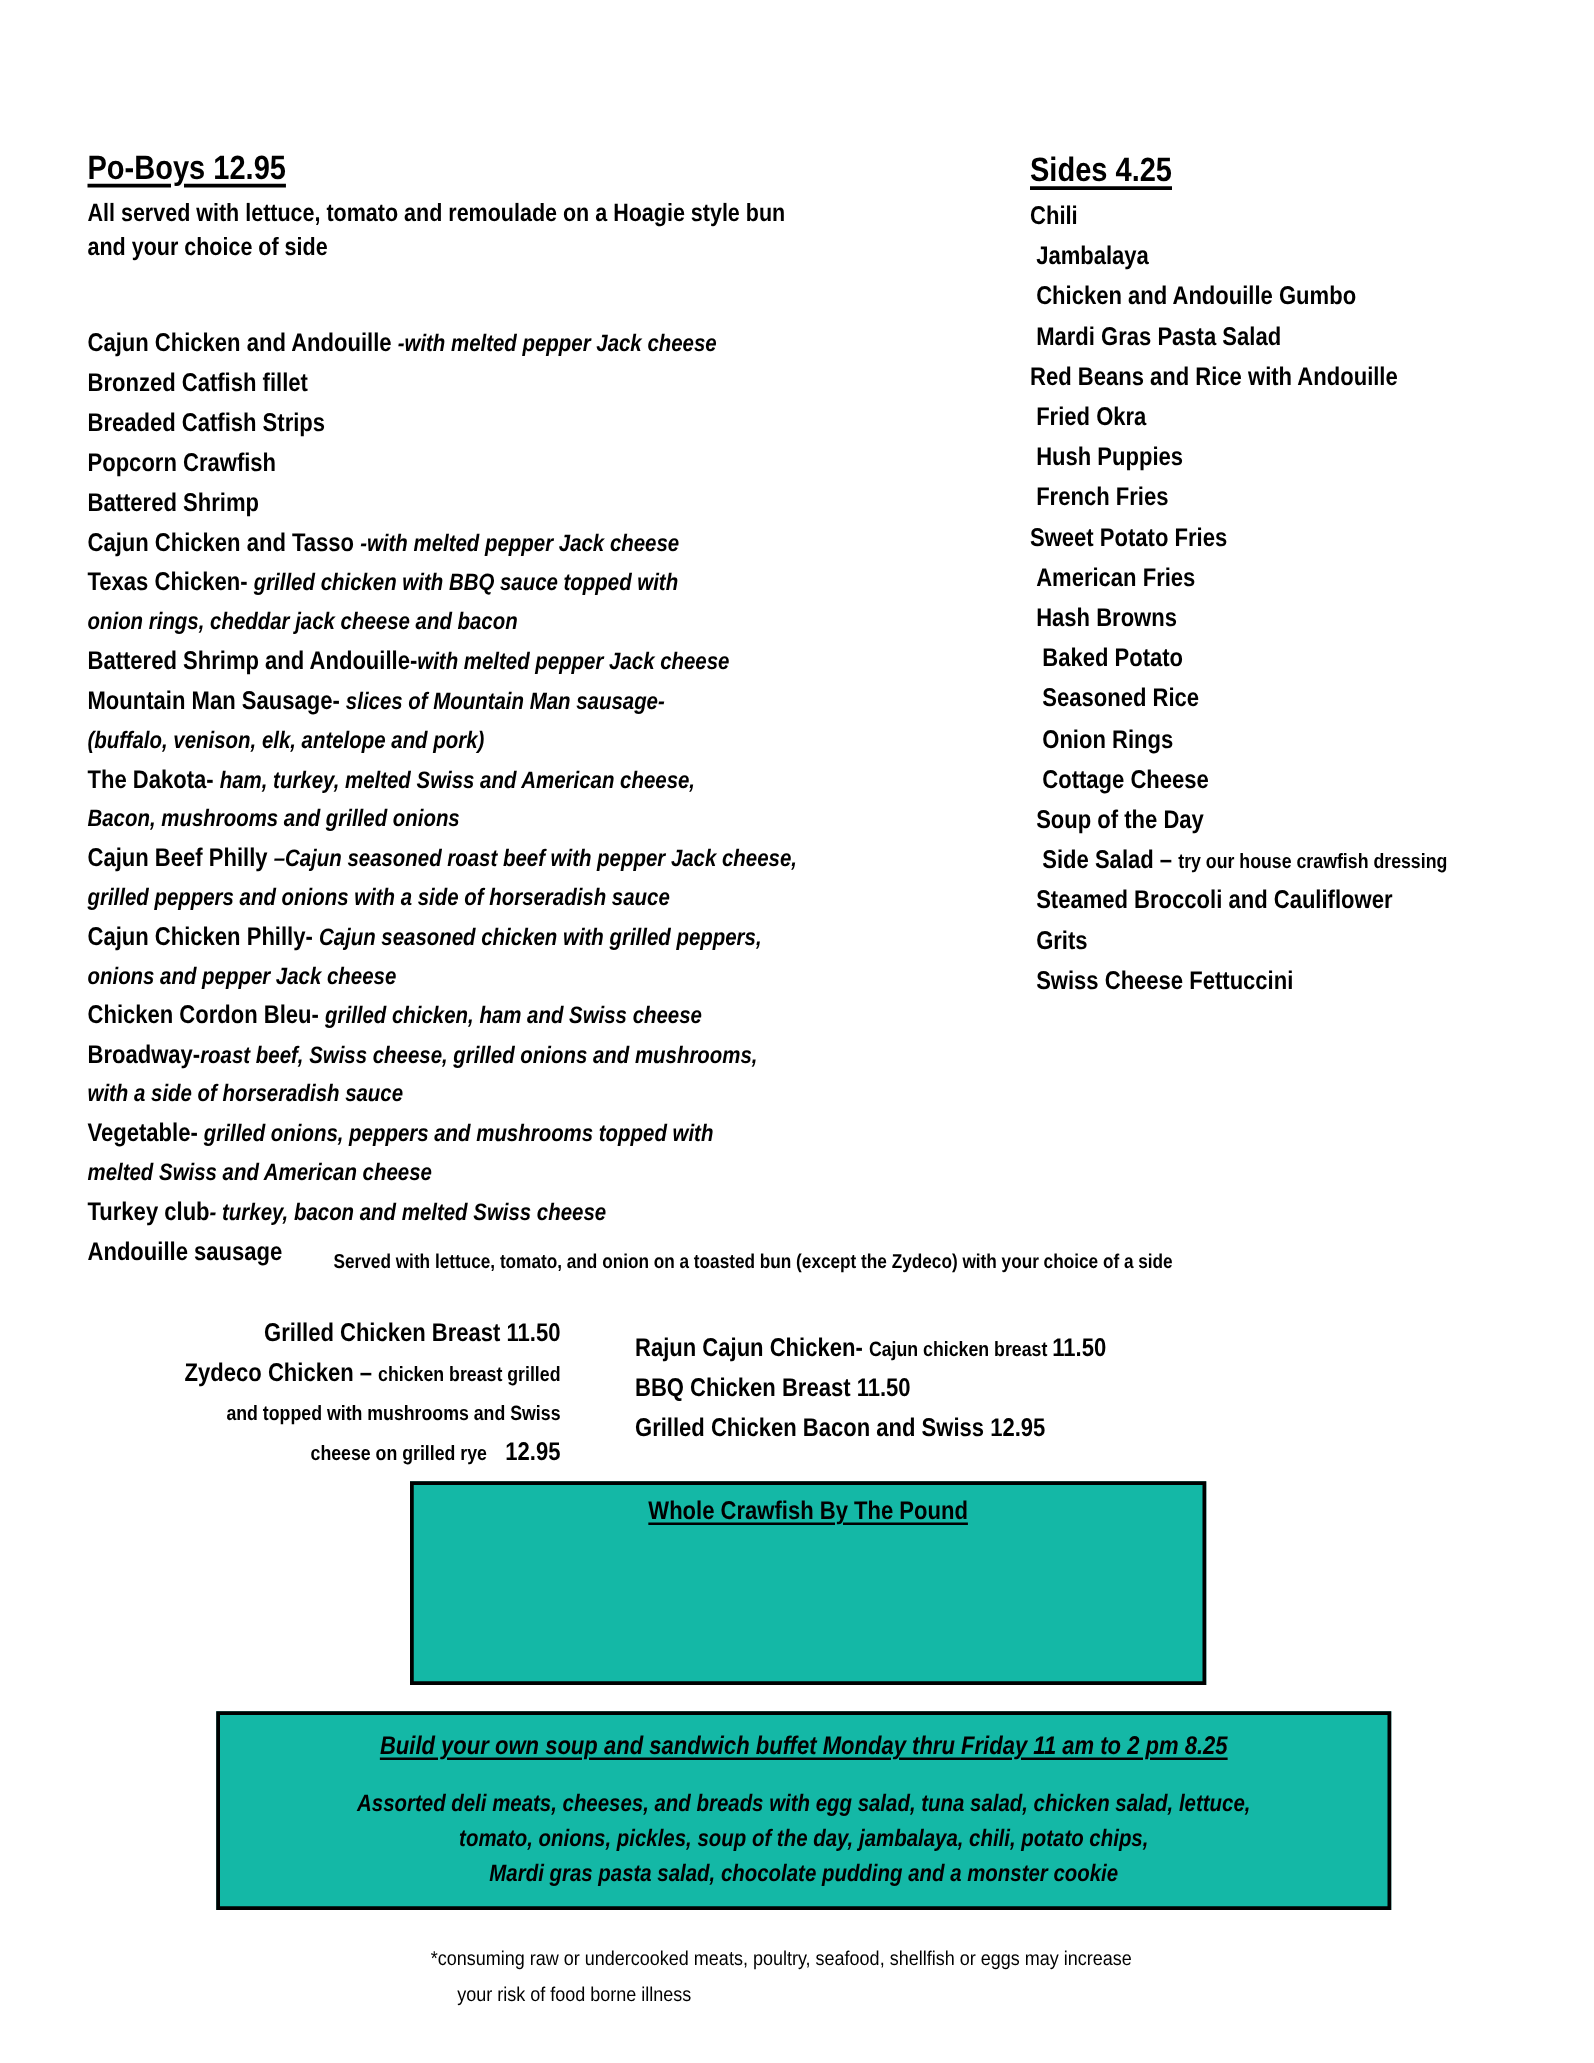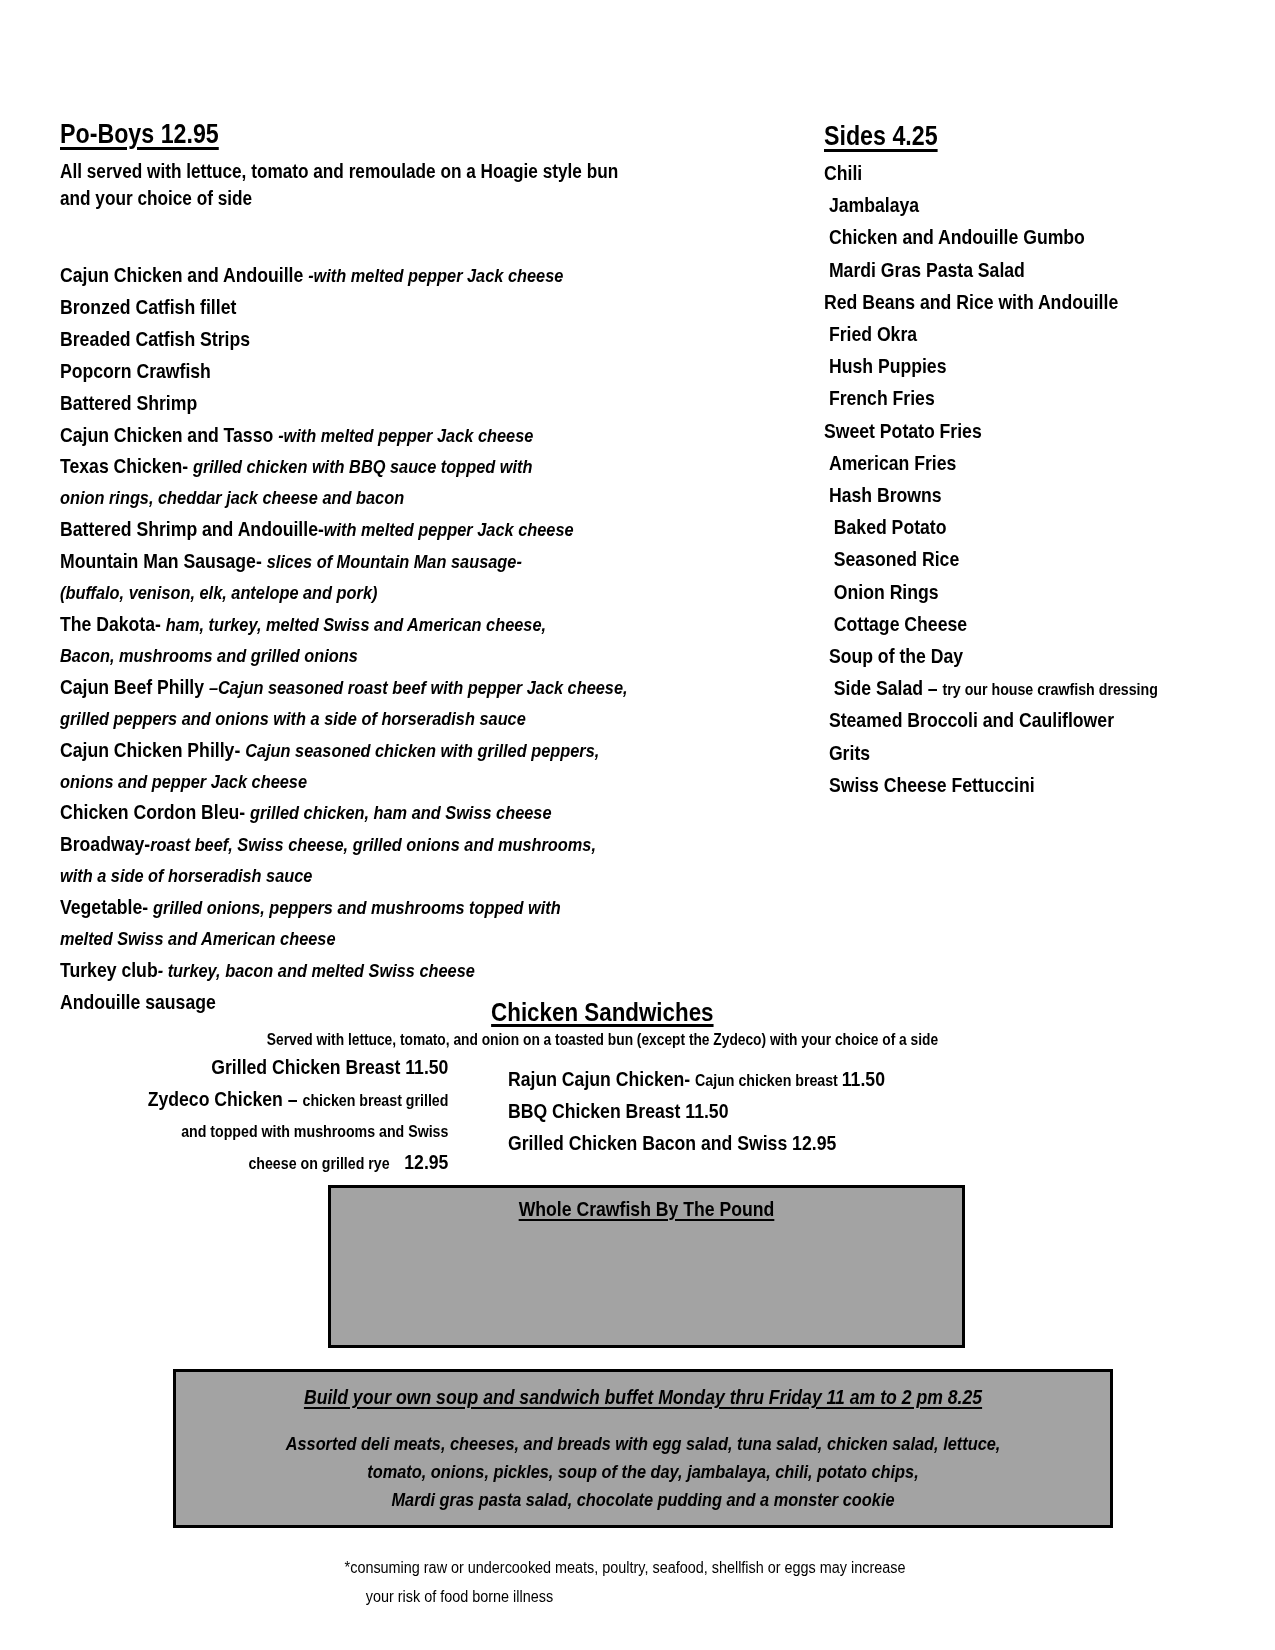--- a/index.html
+++ b/index.html
@@ -18,21 +18,21 @@
   .o-left-self  { transform:scaleX(0.86); transform-origin:0 50%; }
   .o-center-self{ transform:scaleX(0.86); transform-origin:50% 50%; }
   .o-left  .line { transform:scaleX(0.86); transform-origin:0 50%; }
   .o-center .line { transform:scaleX(0.86); transform-origin:50% 50%; }
   .line { white-space:pre-wrap; }
   .seg-name  { font-weight:700; font-size:20.5px; }
   .seg-desc  { font-weight:700; font-style:italic; font-size:19px; }
   .seg-small { font-weight:700; font-size:16.5px; }
   .seg-plain { font-weight:700; font-size:19px; }
 
-  .poboys { position:absolute; left:60px; top:118px; width:710px; }
+  .poboys { position:absolute; left:70px; top:118px; width:710px; }
   .poboys .sec-title { margin-bottom:8px; }
   .subtitle-line { font-weight:700; font-size:20px; line-height:27px; white-space:pre-wrap; }
   .poboys-items { margin-top:48px; }
   .poboys-items .line { line-height:29.9px; }
 
   .sides { position:absolute; left:824px; top:120px; width:430px; }
   .sides .sec-title { margin-bottom:6px; }
   .sides-items .line { line-height:30.2px; }
 
   .chicken { position:absolute; left:70px; top:997px; width:1065px; text-align:center; }
@@ -40,21 +40,21 @@
     display:inline-block; font-weight:700; font-size:26px; line-height:30px;
     text-decoration:underline; text-decoration-thickness:2.5px; text-underline-offset:3px;
   }
   .chicken-sub { font-weight:700; font-size:16px; line-height:22px; margin-top:2px; white-space:pre-wrap; }
 
   .sand-cols { position:absolute; left:70px; top:1052px; width:1065px; }
   .sand-left  { position:absolute; left:0; top:0; width:440px; text-align:right; }
   .sand-right { position:absolute; left:438px; top:12px; width:620px; text-align:left; }
   .sand-cols .line { line-height:30px; }
 
-  .menu-box { border:3px solid #000; text-align:center; background:#a3a3a3; }
+  .menu-box { border:3px solid #000; text-align:center; background:#14b8a6; }
   .box-title {
     font-weight:700; font-size:20.5px; line-height:26px; white-space:pre-wrap;
     text-decoration:underline; text-decoration-thickness:2px; text-underline-offset:3px;
   }
   .crawfish-box { position:absolute; left:328px; top:1185px; width:637px; height:163px; padding-top:8px; }
   .crawfish-box .line { line-height:28px; }
   .buffet-box { position:absolute; left:173px; top:1369px; width:940px; height:159px; padding-top:12px;font-style:italic; }
   .buffet-gap { height:20px; }
   .buffet-box .line { line-height:27px; }
 
@@ -119,23 +119,20 @@
         <div class="line"><span class="seg-name">  Cottage Cheese</span></div>
         <div class="line"><span class="seg-name"> Soup of the Day</span></div>
         <div class="line"><span class="seg-name">  Side Salad – </span><span class="seg-small">try our house crawfish dressing</span></div>
         <div class="line"><span class="seg-name"> Steamed Broccoli and Cauliflower</span></div>
         <div class="line"><span class="seg-name"> Grits</span></div>
         <div class="line"><span class="seg-name"> Swiss Cheese Fettuccini</span></div>
       </div>
   </section>
 
   <section class="chicken">
-    <div>
-      <span class="chicken-title o-center-self">Chicken Sandwiches</span>
-    </div>
     <div class="chicken-sub o-center-self">Served with lettuce, tomato, and onion on a toasted bun (except the Zydeco) with your choice of a side</div>
   </section>
 
   <div class="sand-cols">
     <div class="sand-left o-left">
         <div class="line"><span class="seg-name">Grilled Chicken Breast 11.50</span></div>
         <div class="line"><span class="seg-name">Zydeco Chicken – </span><span class="seg-small">chicken breast grilled</span></div>
         <div class="line"><span class="seg-small">and topped with mushrooms and Swiss</span></div>
         <div class="line"><span class="seg-small">cheese on grilled rye</span><span class="seg-name">   12.95</span></div>
       </div>

